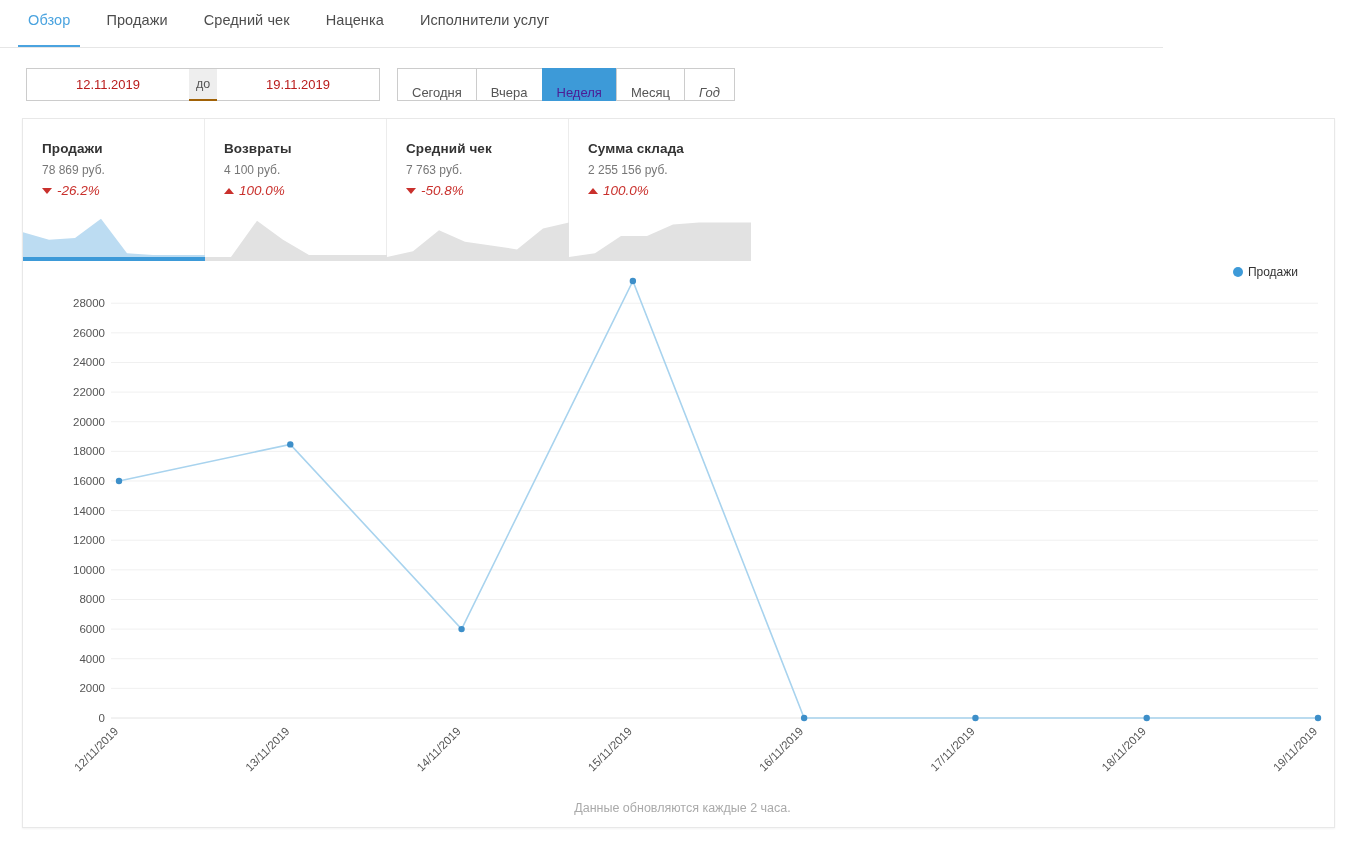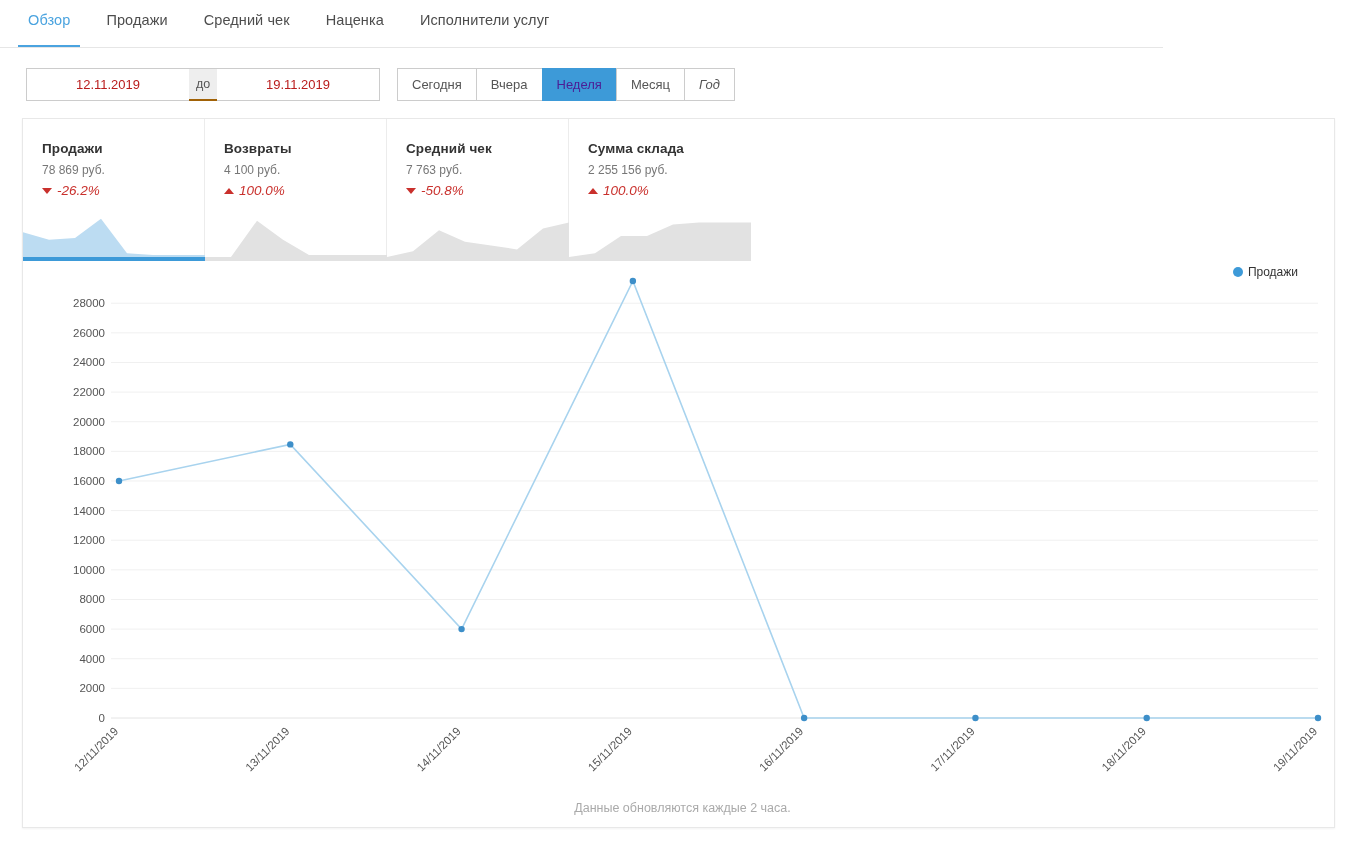--- a/index.html
+++ b/index.html
@@ -47,21 +47,21 @@
   .dsep {
     display: flex; align-items: center; justify-content: center;
     width: 28px; height: 33px; background: #eeeeee;
     border-top: 1px solid #cccccc; border-bottom: 2px solid #a16207;
     font-size: 12.5px; color: #555;
   }
   .dateinput.right { border-left: none; }
 
   .periods { display: flex; margin-left: 17px; height: 33px; }
   .period {
-    height: 33px; padding: 0 14px; line-height: 31px;
+    height: 33px; padding: 8px 14px; line-height: 31px;
     border: 1px solid #cccccc; border-right: none;
     background: #ffffff; color: #555; font-size: 13px; cursor: pointer;
     white-space: nowrap;
   }
   .period:last-child { border-right: 1px solid #cccccc; font-style: italic; }
   .period.active { background: #3d9ad8; border-color: #3d9ad8; color: #4c1d95; }
 
   
   .panel {
     position: absolute; left: 22px; top: 118px;

